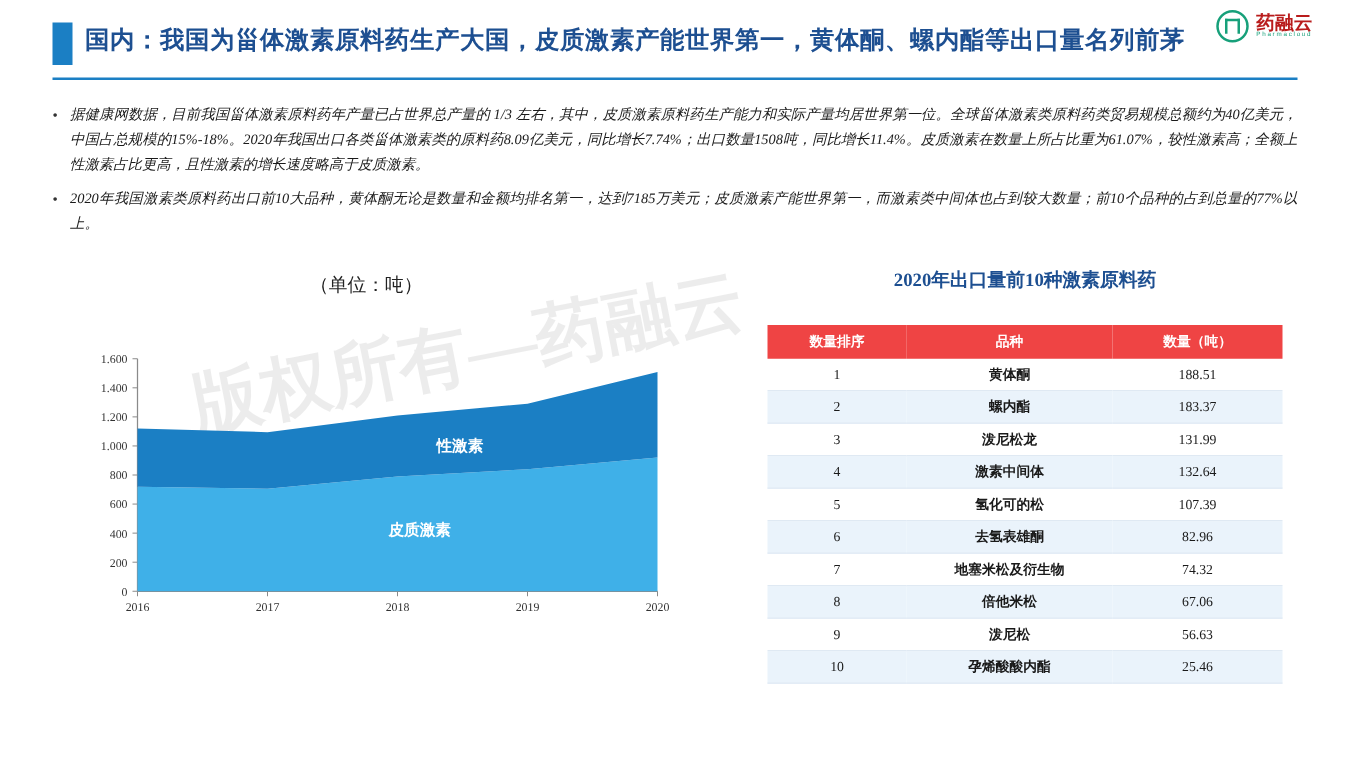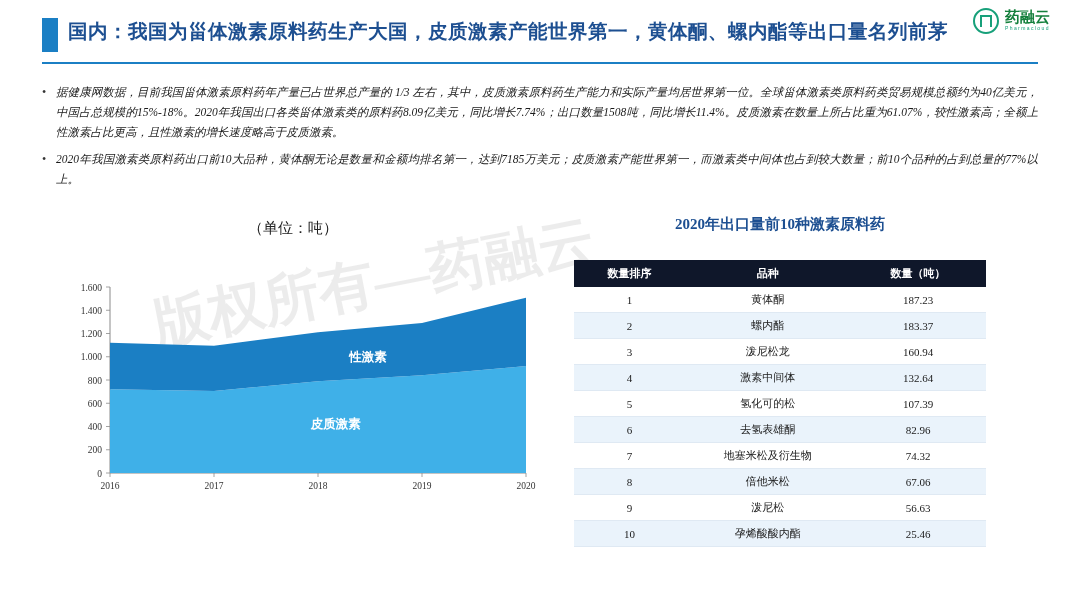--- a/index.html
+++ b/index.html
@@ -35,21 +35,21 @@
     width: 26px; height: 26px; border-radius: 50%;
     border: 2px solid #17a07a; position: relative;
     display: flex; align-items: center; justify-content: center;
   }
   .logo-mark span {
     display:block; width: 12px; height: 12px;
     border-left: 2px solid #17a07a; border-right: 2px solid #17a07a;
     border-top: 2px solid #17a07a;
   }
   .logo-text { line-height: 1; }
-  .logo-cn { font-size: 15px; font-weight: bold; color: #15803d; font-family: Liberation Mono, monospace; }
+  .logo-cn { font-size: 15px; font-weight: bold; color: #b91c1c; font-family: Liberation Sans, sans-serif; }
   .logo-en { font-size: 5px; color: #17a07a; letter-spacing: 1.4px; font-family: "Liberation Sans", sans-serif; }
 
   
   .bullets { position: absolute; left: 42px; top: 82px; width: 996px; }
   .bullet { display: flex; margin-bottom: 7px; }
   .bullet-dot {
     flex: 0 0 14px; font-size: 12px; color: #333; line-height: 20px; text-align: left;
   }
   .bullet-text {
     font-size: 11.5px; color: #1a1a1a; line-height: 20px; text-align: justify;
@@ -77,39 +77,39 @@
     font-family: Liberation Sans, sans-serif;
   }
   .plot-wrap { position: absolute; left: 0; top: 60px; width: 490px; height: 240px; }
   .plot-svg { position: absolute; left: 0; top: 0; }
   .series-label {
     position: absolute; color: #ffffff; font-size: 12.5px; font-weight: bold;
     font-family: "Liberation Serif", serif; white-space: nowrap;
   }
 
   
-  .table-panel { position: absolute; left: 540px; top: 215px; width: 480px; }
+  .table-panel { position: absolute; left: 580px; top: 215px; width: 480px; }
   .table-title {
     text-align: center; color: #1d4f91; font-weight: bold; font-size: 15px;
     font-family: "Liberation Serif", serif;
   }
   table { border-collapse: collapse; width: 412px; margin: 26px auto 0 auto; }
   th {
-    background: #0f172a; color: #fff; font-size: 11px; font-weight: bold;
+    background: #ef4444; color: #fff; font-size: 11px; font-weight: bold;
     padding: 6px 0; text-align: center; border: none;
     font-family: "Liberation Serif", serif;
   }
   td {
     font-size: 11px; color: #1a1a1a; text-align: center; padding: 5px 0;
     font-family: "Liberation Serif", serif;
     border-bottom: 1px solid #dfe9f3;
   }
   tr.alt td { background: #eaf3fb; }
   td.col-rank { width: 27%; }
-  td.col-name { width: 40%; }
+  td.col-name { width: 40%; font-weight: bold; }
   td.col-val  { width: 33%; }
 </style>
 </head>
 <body>
 
 <div class="header">
   <div class="header-bar"></div>
   <div class="header-title">国内：我国为甾体激素原料药生产大国，皮质激素产能世界第一，黄体酮、螺内酯等出口量名列前茅</div>
   <div class="header-rule"></div>
   <div class="logo">
@@ -185,31 +185,31 @@
       <tr>
         <th>数量排序</th>
         <th>品种</th>
         <th>数量（吨）</th>
       </tr>
     </thead>
     <tbody id="table-body">
         <tr>
           <td class="col-rank">1</td>
           <td class="col-name">黄体酮</td>
-          <td class="col-val">187.23</td>
+          <td class="col-val">188.51</td>
         </tr>
         <tr class="alt">
           <td class="col-rank">2</td>
           <td class="col-name">螺内酯</td>
           <td class="col-val">183.37</td>
         </tr>
         <tr>
           <td class="col-rank">3</td>
           <td class="col-name">泼尼松龙</td>
-          <td class="col-val">160.94</td>
+          <td class="col-val">131.99</td>
         </tr>
         <tr class="alt">
           <td class="col-rank">4</td>
           <td class="col-name">激素中间体</td>
           <td class="col-val">132.64</td>
         </tr>
         <tr>
           <td class="col-rank">5</td>
           <td class="col-name">氢化可的松</td>
           <td class="col-val">107.39</td>

